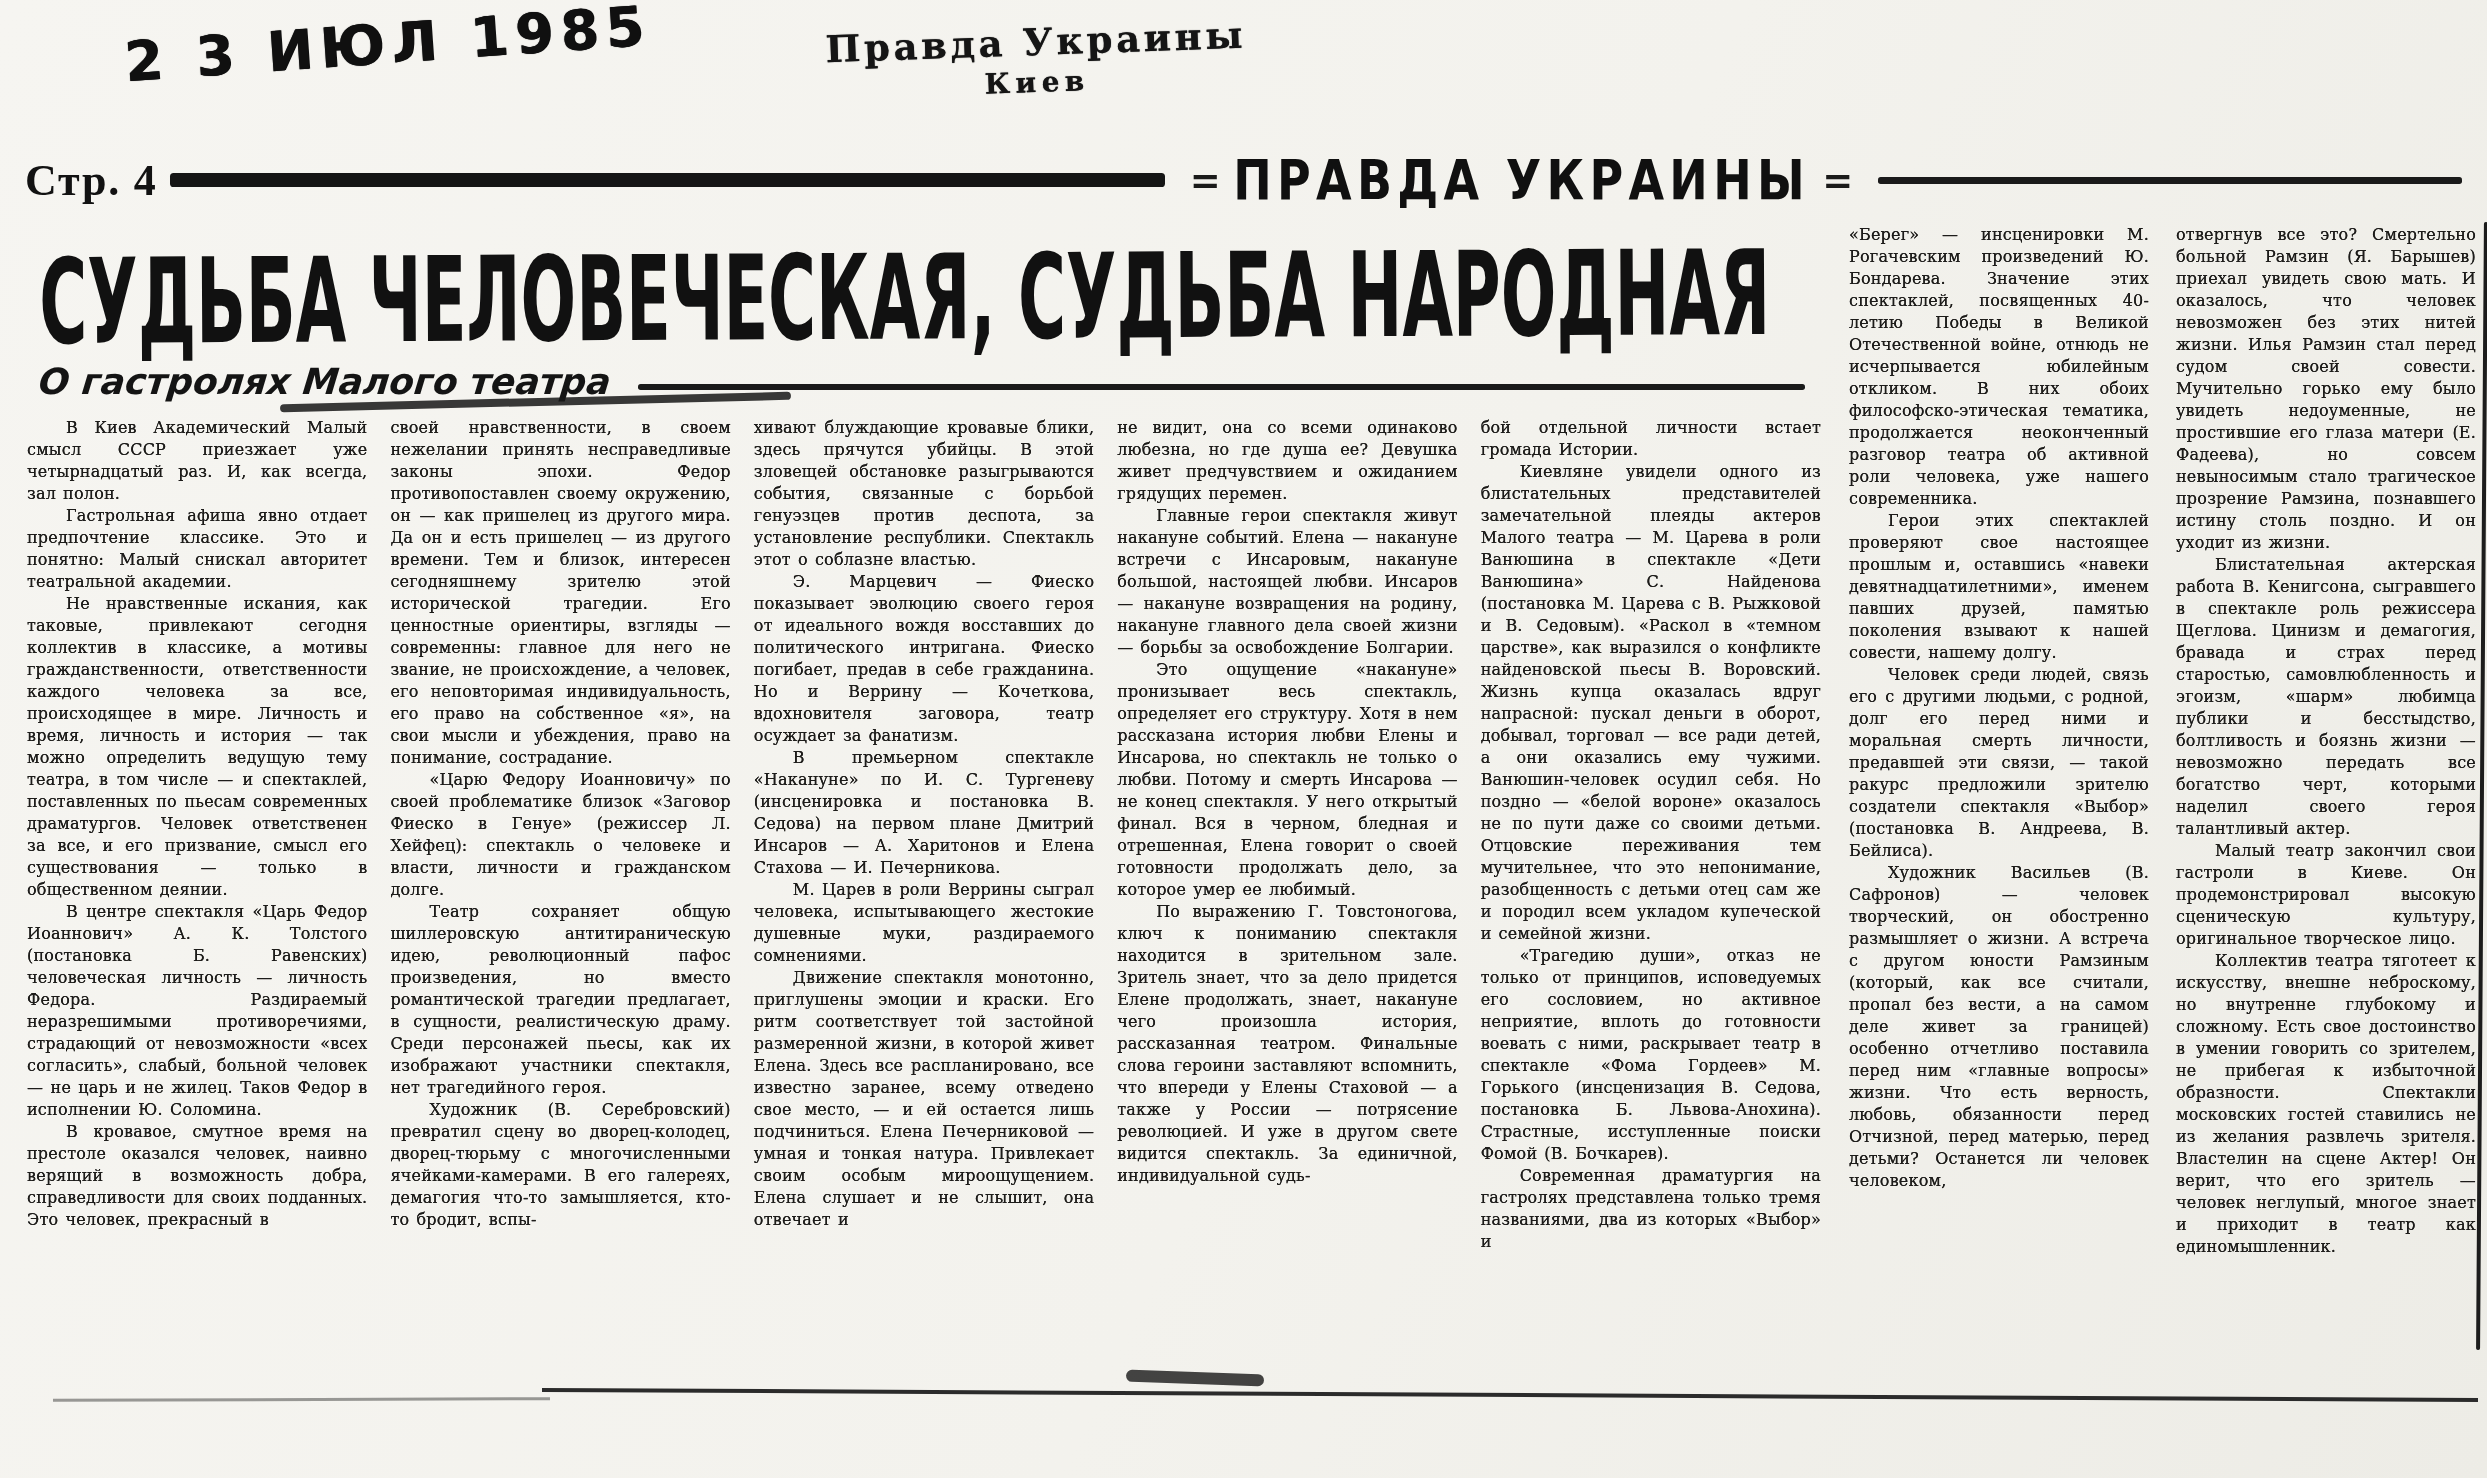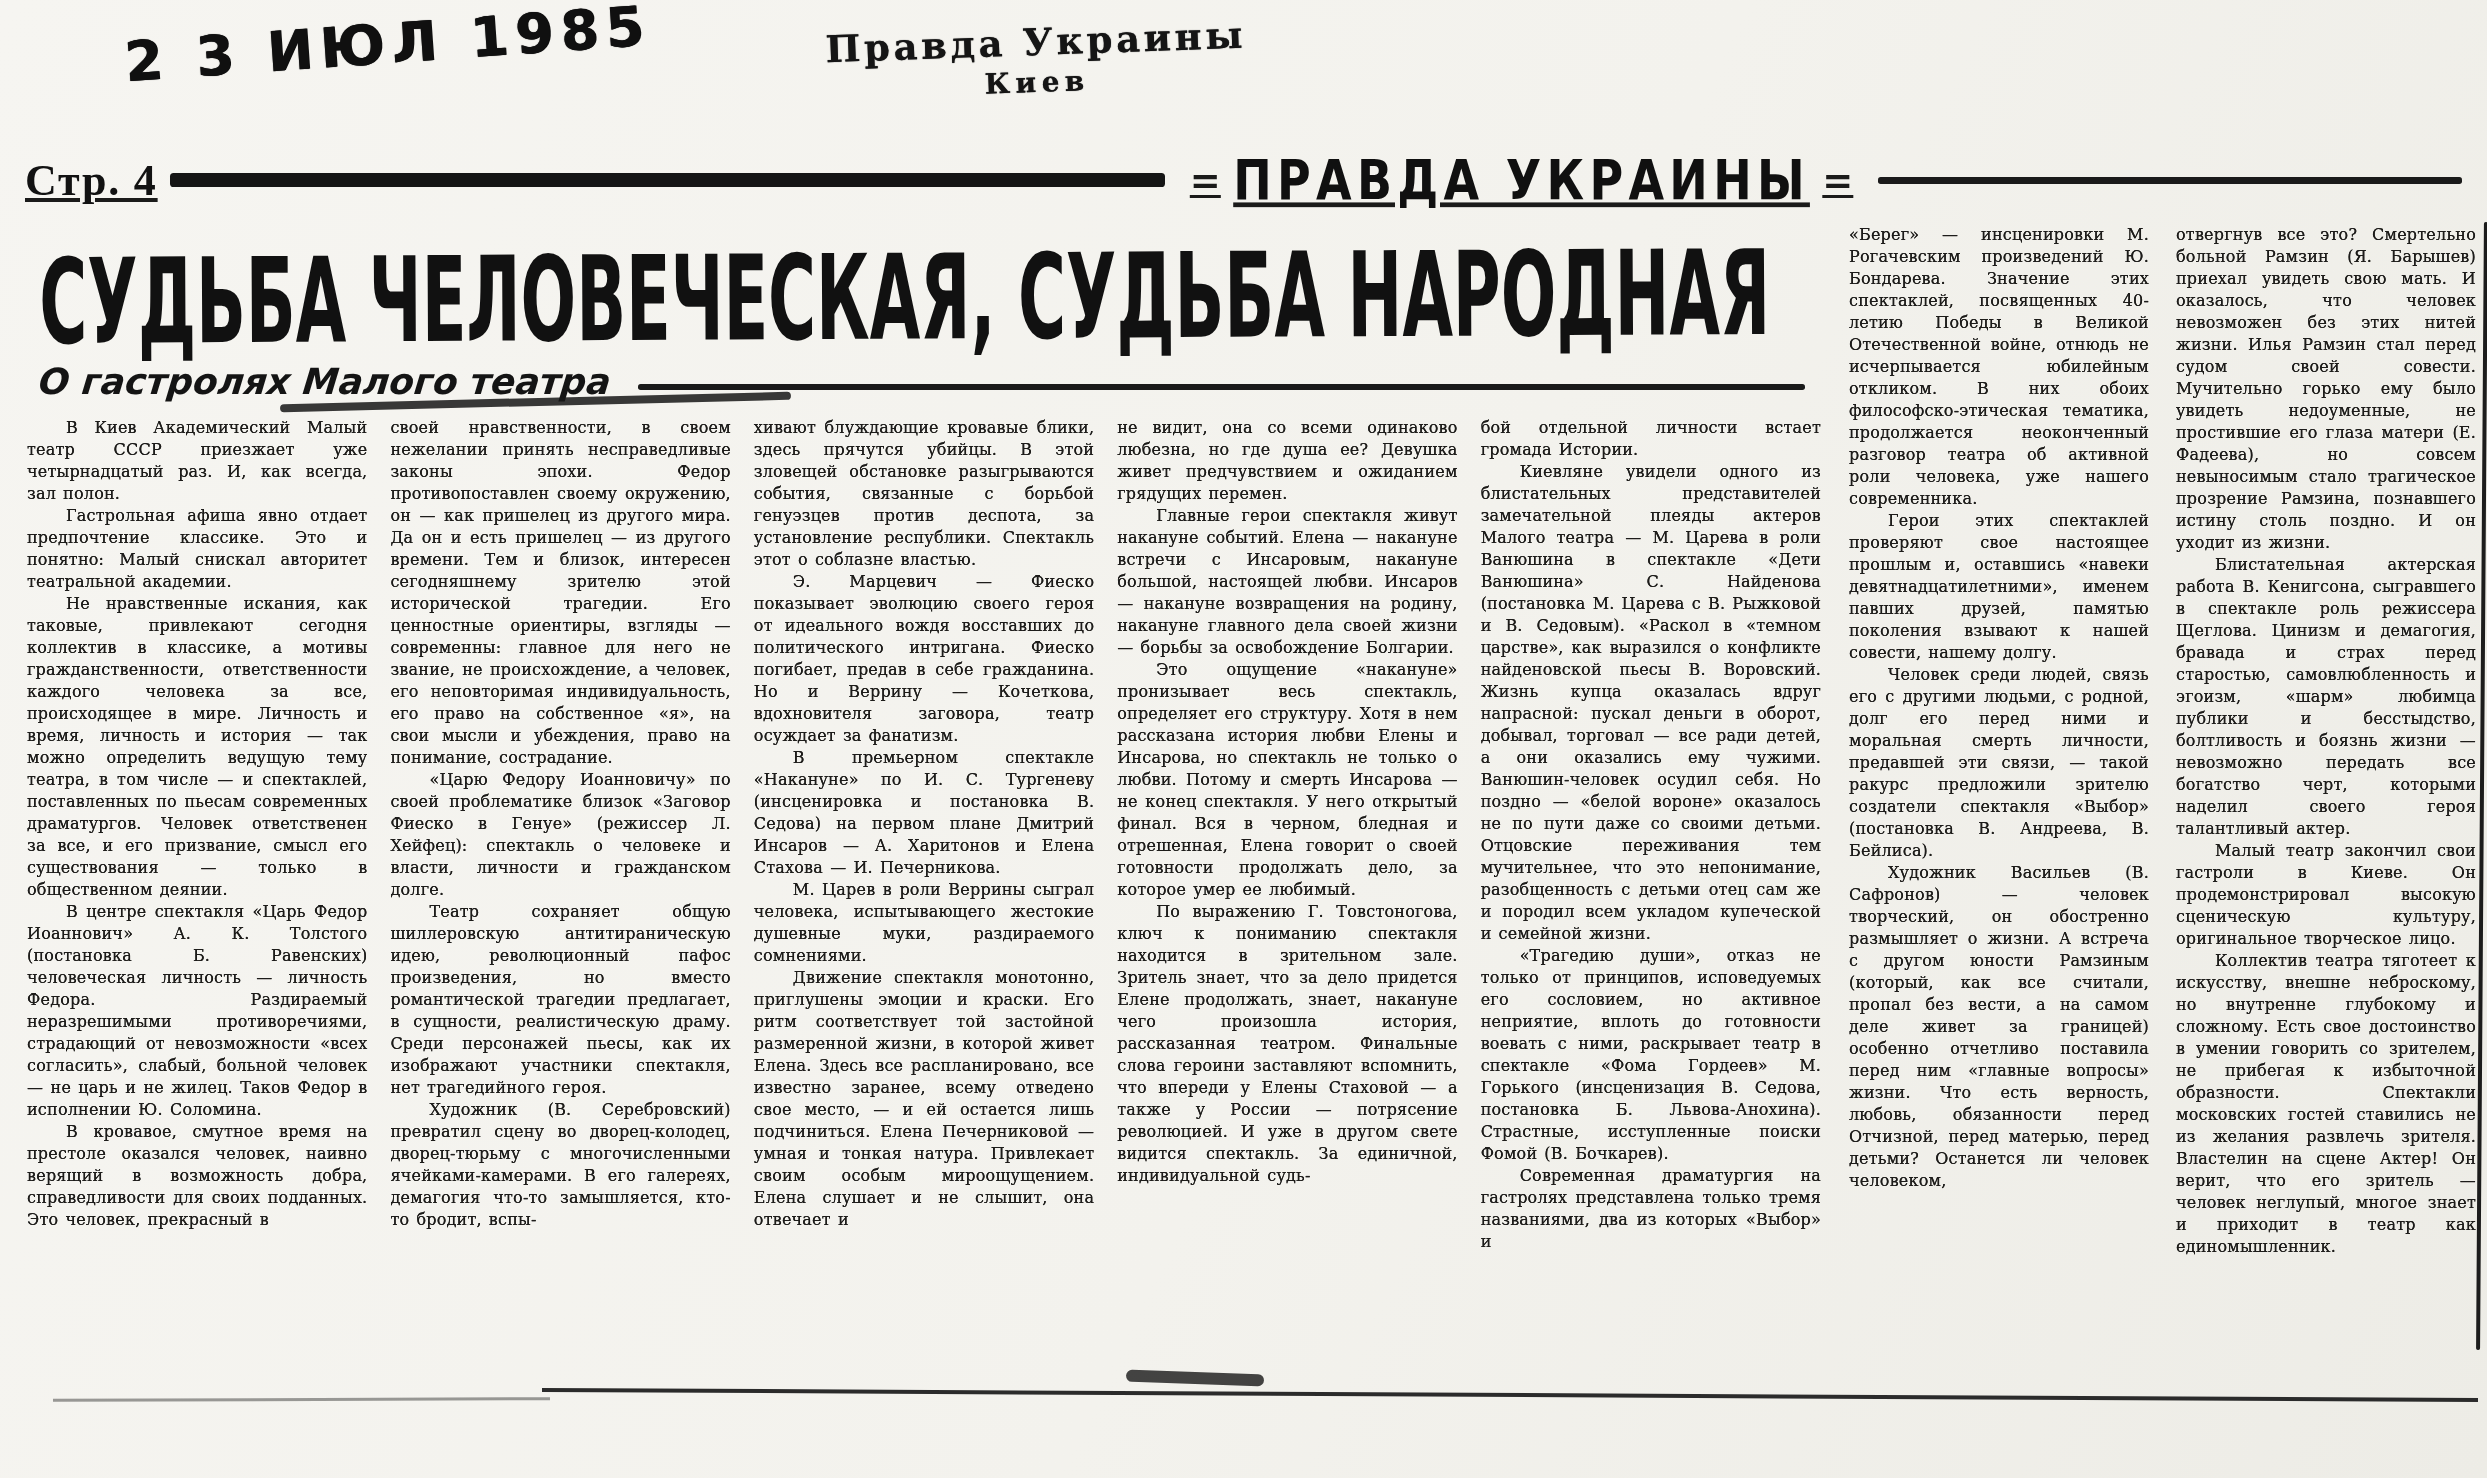--- a/index.html
+++ b/index.html
@@ -19,21 +19,21 @@
   .stamp-name{
     position:absolute;left:826px;top:19.5px;text-align:center;
     font-family:"DejaVu Serif",serif;font-weight:bold;font-size:37px;
     letter-spacing:3.6px;color:#151515;transform:rotate(-2deg);
     text-shadow:0 0 0.9px #222;
   }
   .stamp-city{display:block;font-size:28px;margin-top:1.8px;letter-spacing:5.3px;}
   
   .header-strip{
     position:absolute;left:25px;top:149px;width:2437px;height:62px;
-    display:flex;align-items:center;text-decoration:underline;
+    display:flex;align-items:center;
   }
   .page-label{
     font-family:"Liberation Serif",serif;font-weight:bold;font-size:44px;
     color:#121212;margin-right:12.4px;white-space:nowrap;letter-spacing:1.8px;
   }
   .rule-left{height:13.3px;width:995px;background:#151515;border-radius:3.6px;}
   .masthead-wrap{display:flex;align-items:center;margin:0 12.4px;white-space:nowrap;}
   .masthead-mark{
     font-family:"DejaVu Sans",sans-serif;font-weight:bold;font-size:37px;margin:0 12.4px;
   }
@@ -117,21 +117,21 @@
 
   <div class="headline">СУДЬБА ЧЕЛОВЕЧЕСКАЯ, СУДЬБА НАРОДНАЯ</div>
   <div class="subhead-row">
     <span class="subhead">О гастролях Малого театра</span>
     <span class="subhead-rule"></span>
   </div>
 
   <div class="left-cols">
     <div class="col">
         <div class="paras">
-          <p>В Киев Академический Малый театр СССР приезжает уже четырнадцатый раз. И, как всегда, зал полон.</p>
+          <p>В Киев Академический Малый смысл СССР приезжает уже четырнадцатый раз. И, как всегда, зал полон.</p>
           <p>Гастрольная афиша явно отдает предпочтение классике. Это и понятно: Малый снискал авторитет театральной академии.</p>
           <p>Не нравственные искания, как таковые, привлекают сегодня коллектив в классике, а мотивы гражданственности, ответственности каждого человека за все, происходящее в мире. Личность и время, личность и история — так можно определить ведущую тему театра, в том числе — и спектаклей, поставленных по пьесам современных драматургов. Человек ответственен за все, и его призвание, смысл его существования — только в общественном деянии.</p>
           <p>В центре спектакля «Царь Федор Иоаннович» А. К. Толстого (постановка Б. Равенских) человеческая личность — личность Федора. Раздираемый неразрешимыми противоречиями, страдающий от невозможности «всех согласить», слабый, больной человек — не царь и не жилец. Таков Федор в исполнении Ю. Соломина.</p>
           <p>В кровавое, смутное время на престоле оказался человек, наивно верящий в возможность добра, справедливости для своих подданных. Это человек, прекрасный в</p>
         </div>
       </div>
     <div class="col">
         <div class="paras">
           <p class="noind">своей нравственности, в своем нежелании принять несправедливые законы эпохи. Федор противопоставлен своему окружению, он — как пришелец из другого мира. Да он и есть пришелец — из другого времени. Тем и близок, интересен сегодняшнему зрителю этой исторической трагедии. Его ценностные ориентиры, взгляды — современны: главное для него не звание, не происхождение, а человек, его неповторимая индивидуальность, его право на собственное «я», на свои мысли и убеждения, право на понимание, сострадание.</p>
           <p>«Царю Федору Иоанновичу» по своей проблематике близок «Заговор Фиеско в Генуе» (режиссер Л. Хейфец): спектакль о человеке и власти, личности и гражданском долге.</p>

